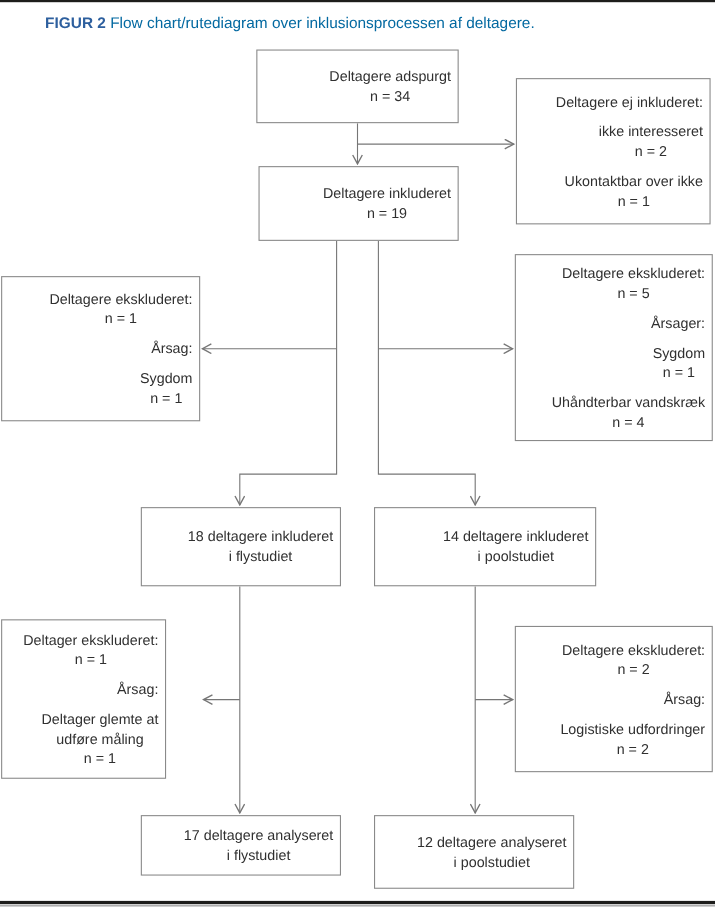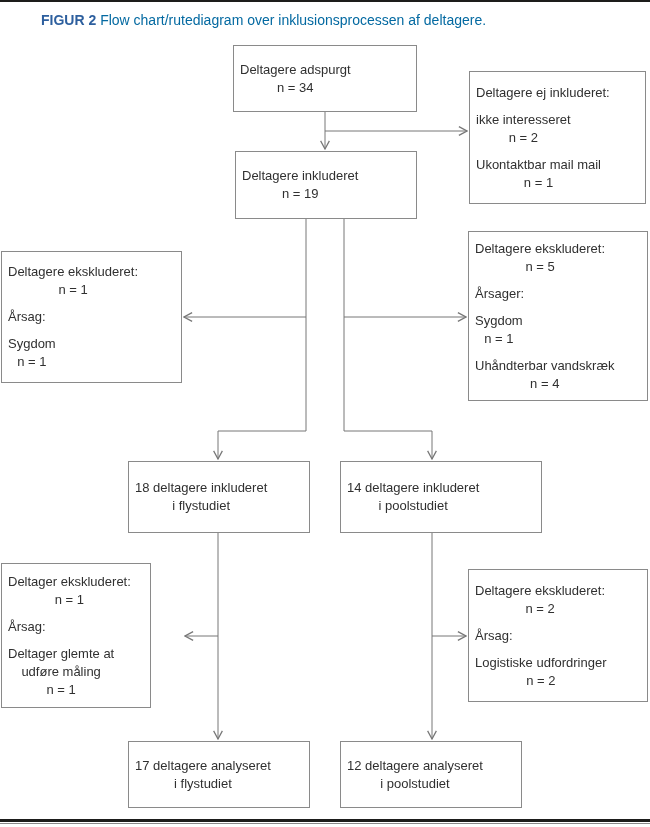--- a/index.html
+++ b/index.html
@@ -9,21 +9,21 @@
   }
   .rule-top{position:absolute;left:0;top:0;width:650px;height:2px;background:#1d1d1b;}
   .rule-bottom-thick{position:absolute;left:0;top:819px;width:650px;height:3px;background:#1d1d1b;}
   .rule-bottom-thin{position:absolute;left:0;top:823px;width:650px;height:1px;background:#8a8a8a;}
   .figure-title{position:absolute;left:9px;top:11px;font-size:14px;line-height:18px;white-space:nowrap;}
   .figure-title .fig-label{font-weight:bold;color:#2d5f9e;margin-left:32px;}
   .figure-title .fig-caption{font-weight:bold;font-weight:normal;color:#0369a1;}
   svg.connectors{position:absolute;left:0;top:0;width:650px;height:827px;}
   .box{
     position:absolute;box-sizing:border-box;border:1px solid #8a8a8a;background:#ffffff;
-    display:flex;flex-direction:column;align-items:flex-start;justify-content:center;
+    display:flex;flex-direction:column;align-items:flex-end;justify-content:center;
     text-align:center;font-size:13px;line-height:18px;color:#303030;padding:4px 6px;
   }
   .para + .para{margin-top:9px;}
 </style>
 </head>
 <body>
 
 <div id="figure">
 
   <div class="rule-top"></div>
@@ -63,21 +63,21 @@
 
   <div class="box" style="left:469px;top:71px;width:177px;height:133px">
     <div class="para">
       <div>Deltagere ej inkluderet:</div>
     </div>
     <div class="para">
       <div>ikke interesseret</div>
       <div>n = 2</div>
     </div>
     <div class="para">
-      <div>Ukontaktbar mail mail</div>
+      <div>Ukontaktbar over ikke</div>
       <div>n = 1</div>
     </div>
   </div>
 
   <div class="box" style="left:235px;top:151px;width:182px;height:68px">
     <div class="para">
       <div>Deltagere inkluderet</div>
       <div>n = 19</div>
     </div>
   </div>
@@ -150,21 +150,21 @@
     </div>
     <div class="para">
       <div>Årsag:</div>
     </div>
     <div class="para">
       <div>Logistiske udfordringer</div>
       <div>n = 2</div>
     </div>
   </div>
 
-  <div class="box" style="left:128px;top:741px;width:182px;height:67px">
+  <div class="box" style="left:128px;top:741px;width:182px;height:55px">
     <div class="para">
       <div>17 deltagere analyseret</div>
       <div>i flystudiet</div>
     </div>
   </div>
 
   <div class="box" style="left:340px;top:741px;width:182px;height:67px">
     <div class="para">
       <div>12 deltagere analyseret</div>
       <div>i poolstudiet</div>

